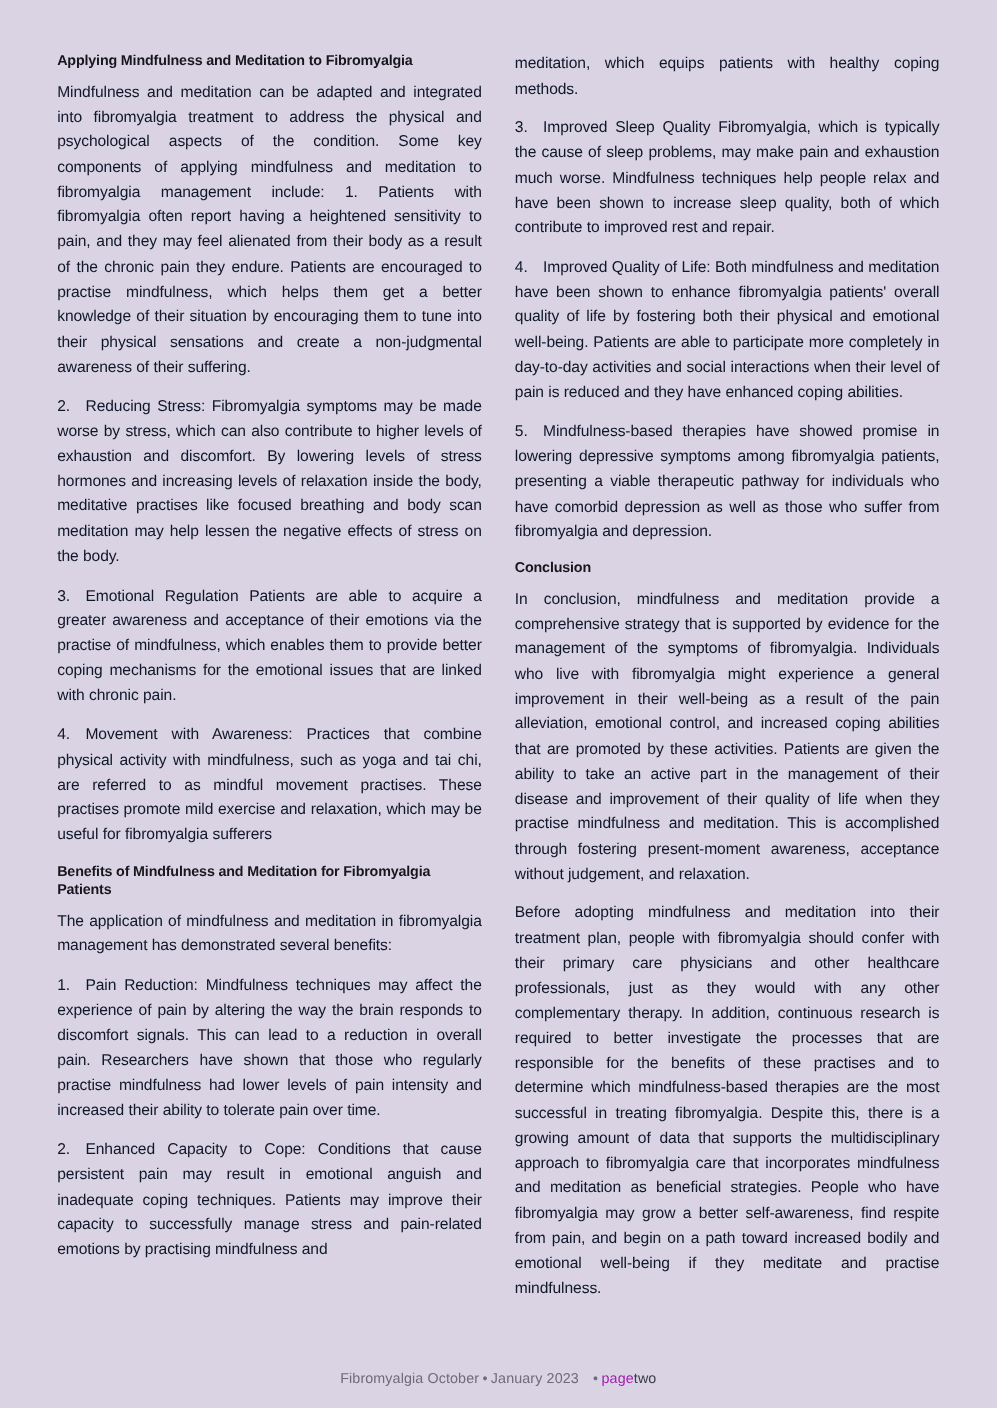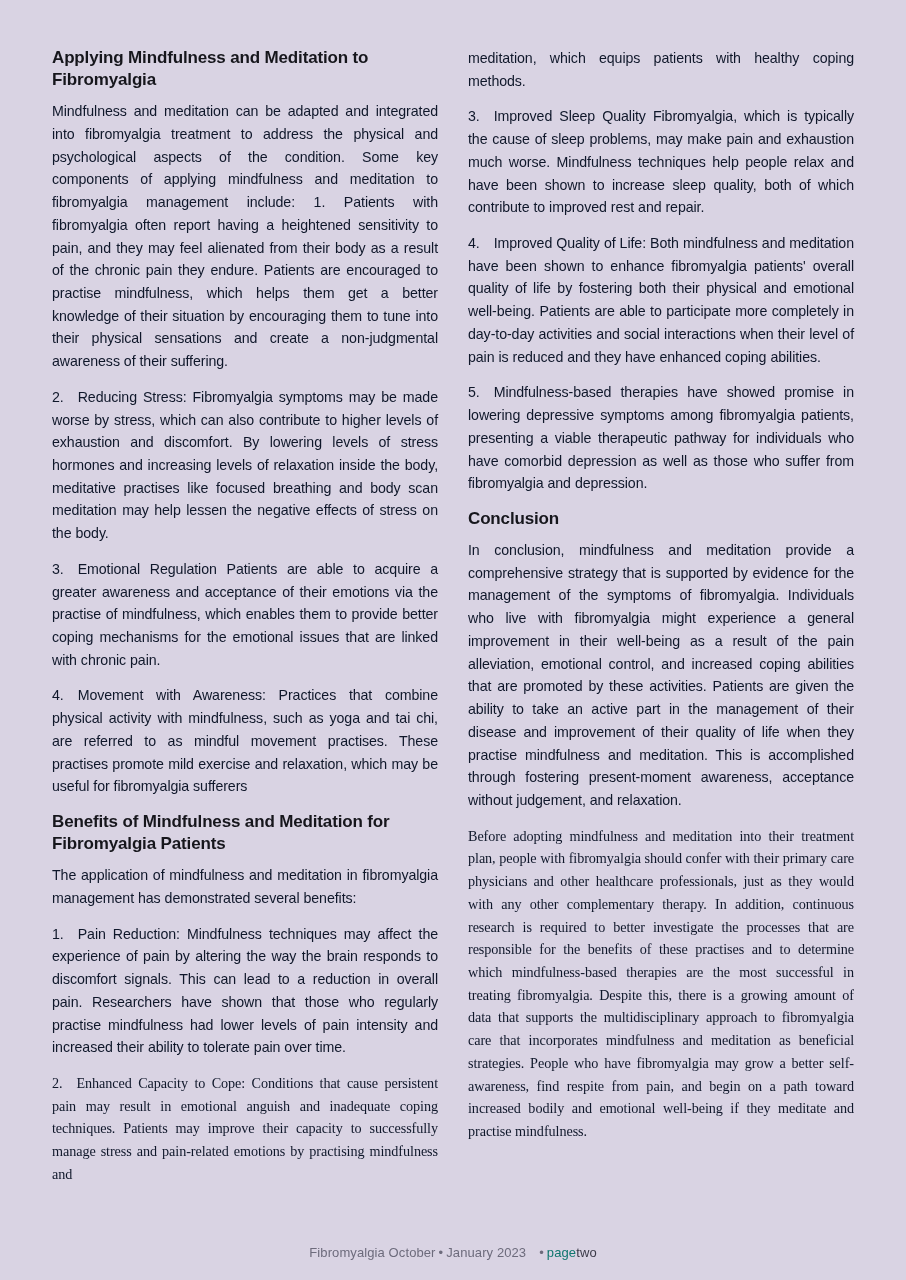--- a/index.html
+++ b/index.html
@@ -29,21 +29,21 @@
     display: flex;
     flex-direction: row;
     gap: 30px;
     align-items: flex-start;
   }
   .col {
     width: 386px;
     flex: 0 0 386px;
   }
   h2.section-heading {
-    font-size: 17px;
+    font-size: 13px;
     font-weight: bold;
     color: #16161c;
     line-height: 1.30;
     margin: 0 0 9px 0;
     letter-spacing: -0.15px;
   }
   h2.section-heading.tight-top {
     margin-top: 12px;
   }
   p.body-text {
@@ -51,21 +51,20 @@
     line-height: 1.60;
     color: #0f172a;
     margin: 0 0 13px 0;
     text-align: justify;
     text-justify: inter-word;
     letter-spacing: -0.08px;
     word-spacing: 0.1px;
   }
   p.body-text:last-child {
     margin-bottom: 0;
-    font-family: Liberation Serif, serif;
   }
   .numlabel {
     display: inline;
   }
   .gapper {
     display: inline-block;
     width: 14px;
   }
   .footer {
     position: absolute;
@@ -76,21 +75,21 @@
     font-size: 13px;
     color: #6d6b7c;
     letter-spacing: 0.1px;
     line-height: 1.4;
   }
   .footer .sep {
     display: inline-block;
     padding: 0 3px;
   }
   .footer .page-word {
-    color: #0f766e;
+    color: #a21caf;
   }
   .footer .page-num {
     color: #3b3a48;
     font-weight: normal;
   }
   .footer .magazine {
     color: #6d6b7c;
   }
   .footer .spacer-wide {
     display: inline-block;

